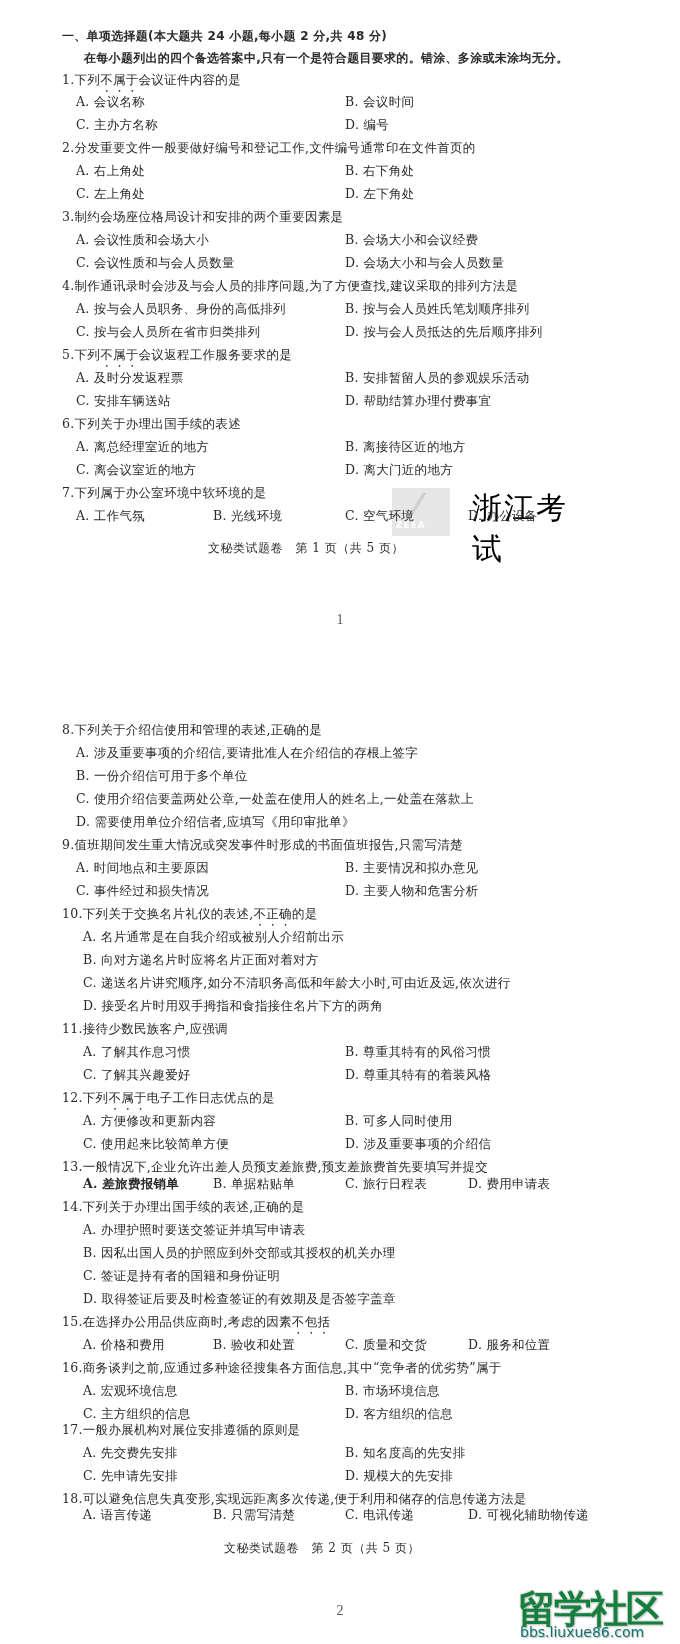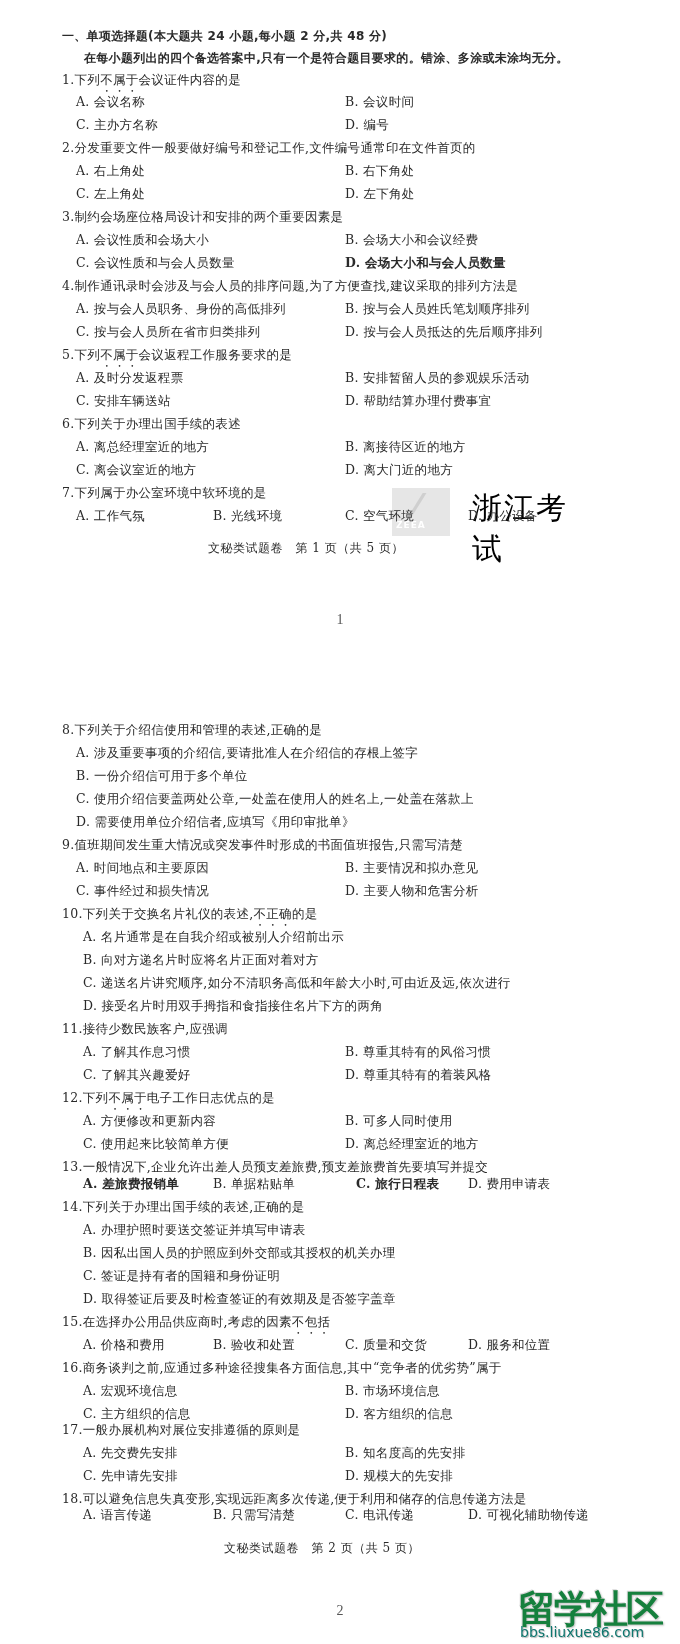--- a/index.html
+++ b/index.html
@@ -39,21 +39,21 @@
 <div class="line" style="left:345px;top:163px;">B. 右下角处</div>
 <div class="line" style="left:76px;top:186px;">C. 左上角处</div>
 <div class="line" style="left:345px;top:186px;">D. 左下角处</div>
 
 <div class="line" style="left:62px;top:209px;">
   <span>3.</span><span>制约会场座位格局设计和安排的两个重要因素是</span>
 </div>
 <div class="line" style="left:76px;top:232px;">A. 会议性质和会场大小</div>
 <div class="line" style="left:345px;top:232px;">B. 会场大小和会议经费</div>
 <div class="line" style="left:76px;top:255px;">C. 会议性质和与会人员数量</div>
-<div class="line" style="left:345px;top:255px;font-weight:bold;">D. 会场大小和与会人员数量</div>
+<div class="line" style="left:345px;top:255px;">D. 会场大小和与会人员数量</div>
 
 <div class="line" style="left:62px;top:278px;">
   <span>4.</span><span>制作通讯录时会涉及与会人员的排序问题,为了方便查找,建议采取的排列方法是</span>
 </div>
 <div class="line" style="left:76px;top:301px;">A. 按与会人员职务、身份的高低排列</div>
 <div class="line" style="left:345px;top:301px;">B. 按与会人员姓氏笔划顺序排列</div>
 <div class="line" style="left:76px;top:324px;">C. 按与会人员所在省市归类排列</div>
 <div class="line" style="left:345px;top:324px;">D. 按与会人员抵达的先后顺序排列</div>
 
 <div class="line" style="left:62px;top:347px;">
@@ -121,28 +121,28 @@
 <div class="line" style="left:345px;top:1044px;">B. 尊重其特有的风俗习惯</div>
 <div class="line" style="left:83px;top:1067px;">C. 了解其兴趣爱好</div>
 <div class="line" style="left:345px;top:1067px;">D. 尊重其特有的着装风格</div>
 
 <div class="line" style="left:62px;top:1090px;">
   <span>12.</span><span>下列</span><span style="text-emphasis:dot;-webkit-text-emphasis:dot;text-emphasis-position:under;-webkit-text-emphasis-position:under;">不属于</span><span>电子工作日志优点的是</span>
 </div>
 <div class="line" style="left:83px;top:1113px;">A. 方便修改和更新内容</div>
 <div class="line" style="left:345px;top:1113px;">B. 可多人同时使用</div>
 <div class="line" style="left:83px;top:1136px;">C. 使用起来比较简单方便</div>
-<div class="line" style="left:345px;top:1136px;">D. 离总经理室近的地方</div>
+<div class="line" style="left:345px;top:1136px;">D. 涉及重要事项的介绍信</div>
 
 <div class="line" style="left:62px;top:1159px;">
   <span>13.</span><span>一般情况下,企业允许出差人员预支差旅费,预支差旅费首先要填写并提交</span>
 </div>
 <div class="line" style="left:83px;top:1176px;font-weight:bold;">A. 差旅费报销单</div>
 <div class="line" style="left:213px;top:1176px;">B. 单据粘贴单</div>
-<div class="line" style="left:356px;top:1176px;font-weight:bold;">C. 旅行日程表</div>
+<div class="line" style="left:345px;top:1176px;">C. 旅行日程表</div>
 <div class="line" style="left:468px;top:1176px;">D. 费用申请表</div>
 
 <div class="line" style="left:62px;top:1199px;">
   <span>14.</span><span>下列关于办理出国手续的表述,正确的是</span>
 </div>
 <div class="line" style="left:83px;top:1222px;">A. 办理护照时要送交签证并填写申请表</div>
 <div class="line" style="left:83px;top:1245px;">B. 因私出国人员的护照应到外交部或其授权的机关办理</div>
 <div class="line" style="left:83px;top:1268px;">C. 签证是持有者的国籍和身份证明</div>
 <div class="line" style="left:83px;top:1291px;">D. 取得签证后要及时检查签证的有效期及是否签字盖章</div>
 

